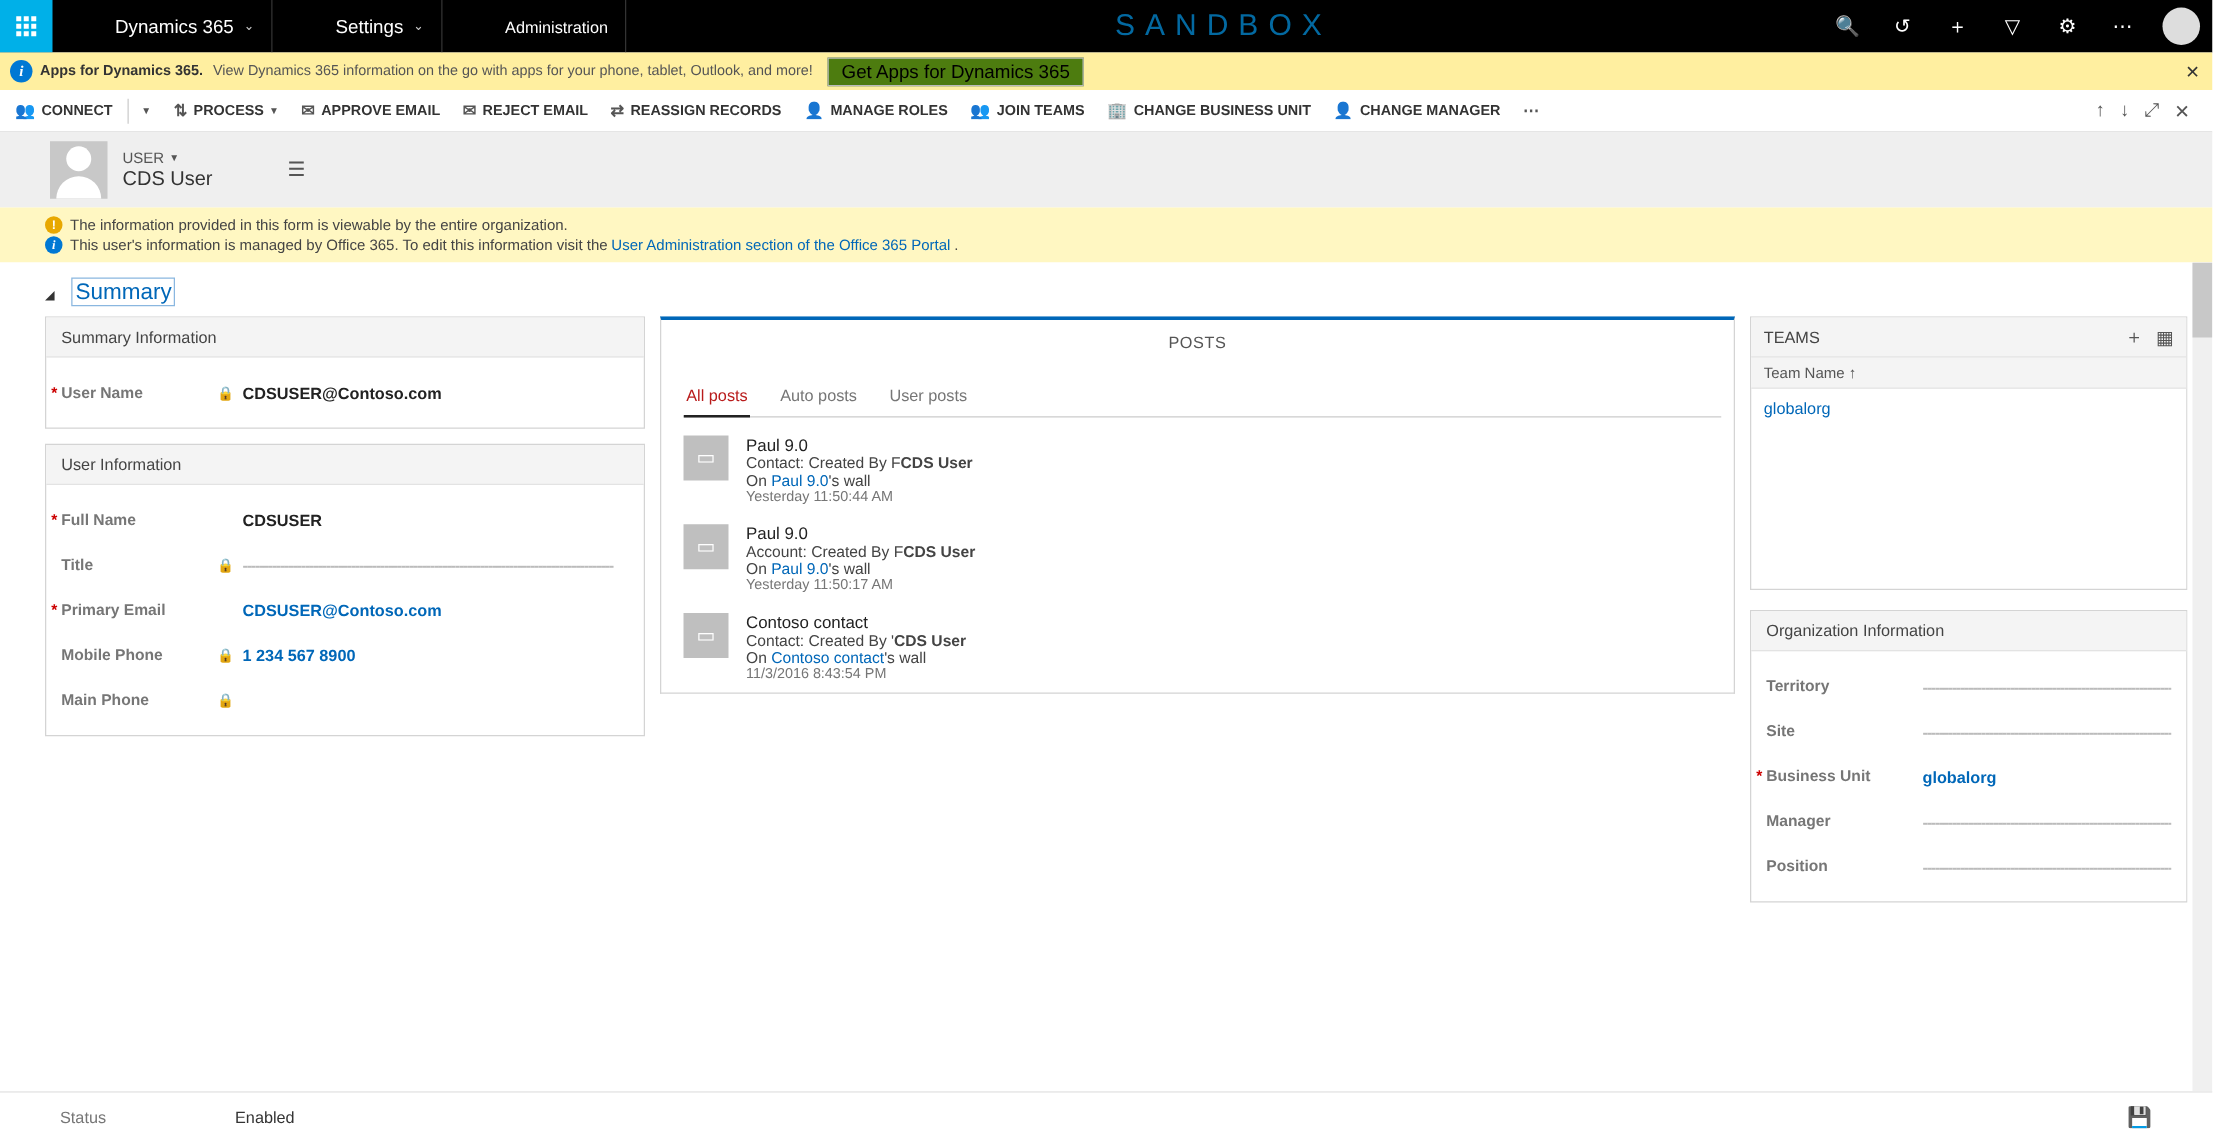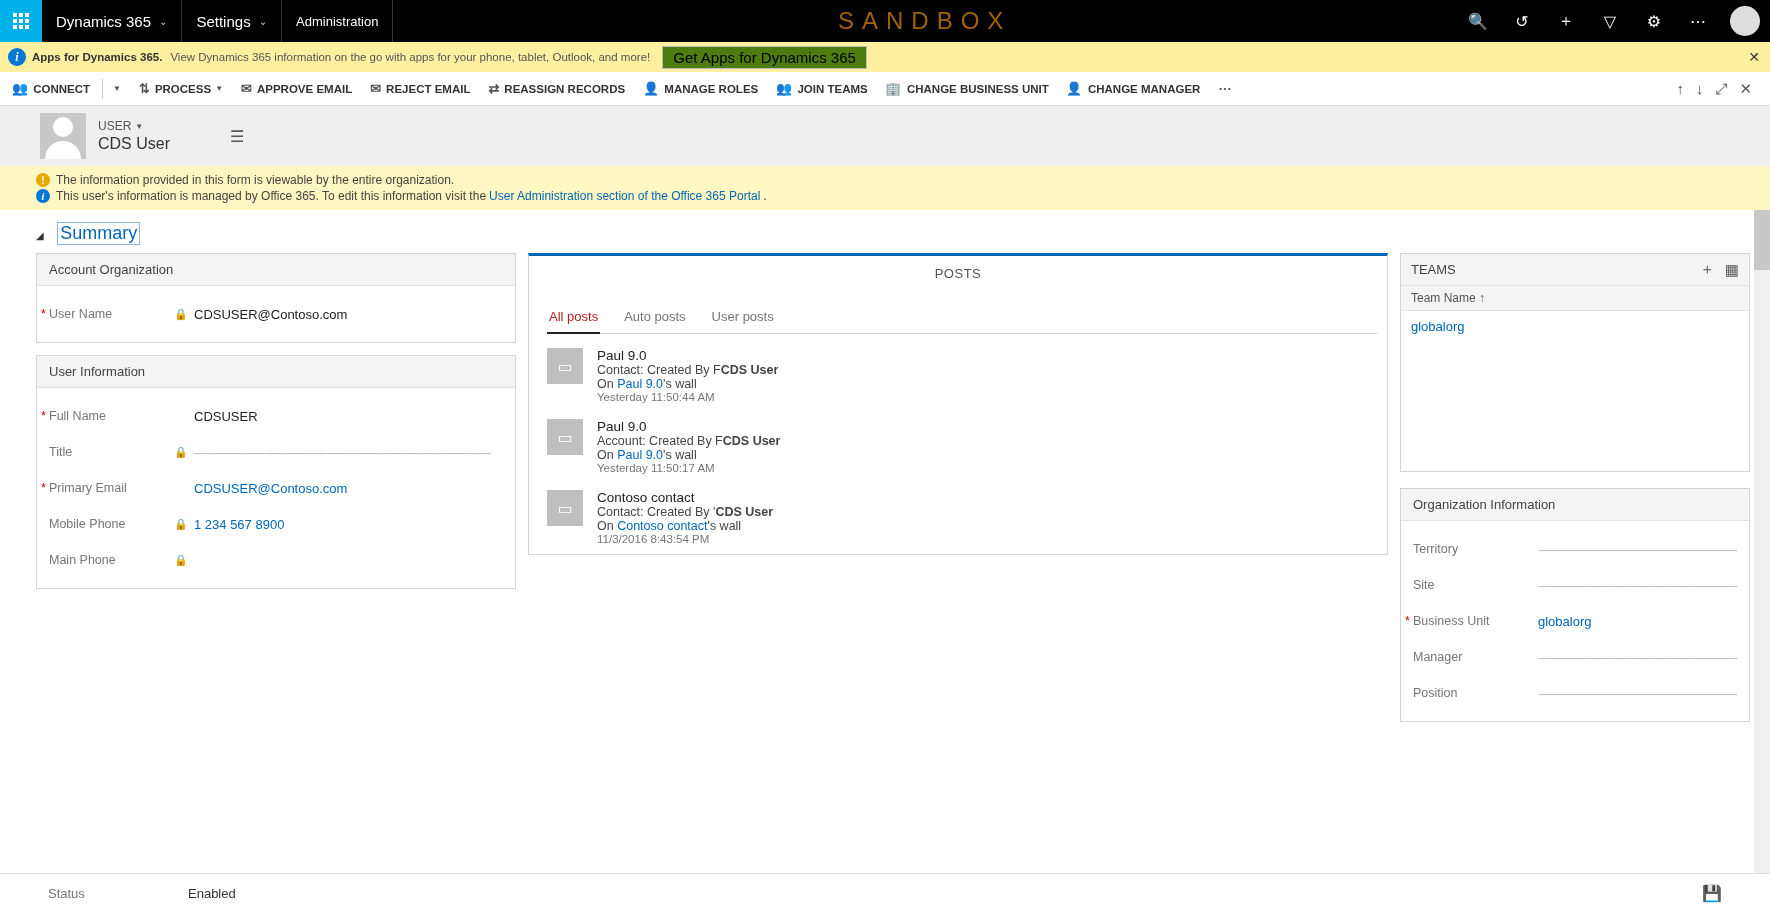--- a/index.html
+++ b/index.html
@@ -1,26 +1,26 @@
 <!DOCTYPE html>
 <html><head>
 <meta charset="utf-8">
 <style>
 * { margin: 0; padding: 0; box-sizing: border-box; font-family: "Segoe UI", Arial, sans-serif; }
 body { background: #fff; font-size: 13px; color: #333; overflow: hidden; }
 
 
-.topnav { background: #000; color: #fff; height: 42px; display: flex; align-items: center; }
+.topnav { background: #000; color: #fff; height: 42px; display: flex; align-items: center; gap: 36px; }
 .waffle { width: 42px; height: 42px; background: #00b0e8; display: flex; align-items: center; justify-content: center; cursor: pointer; }
 .waffle-grid { display: grid; grid-template-columns: repeat(3, 4px); grid-template-rows: repeat(3, 4px); gap: 2px; }
 .waffle-grid span { background: #fff; width: 4px; height: 4px; }
 .nav-item { padding: 0 14px; height: 42px; display: flex; align-items: center; cursor: pointer; font-size: 15px; border-right: 1px solid #333; }
 .nav-item.small { font-size: 13px; }
 .nav-item .chev { margin-left: 8px; font-size: 10px; opacity: .8; }
-.sandbox { flex: 1; text-align: center; font-size: 24px; letter-spacing: 8px; color: #a16207; font-weight: 300; }
+.sandbox { flex: 1; text-align: center; font-size: 24px; letter-spacing: 8px; color: #0369a1; font-weight: 300; }
 .nav-right { display: flex; align-items: center; }
 .nav-icon { width: 44px; height: 42px; display: flex; align-items: center; justify-content: center; cursor: pointer; font-size: 16px; }
 .avatar-circle { width: 30px; height: 30px; border-radius: 50%; background: #ddd; margin: 0 10px; }
 
 
 .appsbar { background: #ffefa0; height: 30px; display: flex; align-items: center; padding: 0 8px; font-size: 11.5px; position: relative; }
 .info-i { width: 18px; height: 18px; border-radius: 50%; background: #0078d4; color: #fff; display: flex; align-items: center; justify-content: center; font-size: 12px; margin-right: 6px; font-weight: bold; font-style: italic; font-family: Georgia, serif; }
 .apps-link-btn { background: #4d7c0f; border: 1px solid #bbb; padding: 2px 10px; margin-left: 12px; cursor: pointer; font-size: 15px; }
 .appsbar .closex { position: absolute; right: 10px; cursor: pointer; font-size: 14px; }
 
@@ -58,21 +58,21 @@
 .sectitle-caret { font-size: 10px; color: #333; margin-right: 2px;}
 .col { display: flex; flex-direction: column; }
 .col-left { width: 480px; margin-right: 12px; }
 .col-mid { flex: 1; margin-right: 12px; min-width: 560px; }
 .col-right { width: 350px; }
 
 .panel { border: 1px solid #d4d4d4; margin-bottom: 12px; }
 .panel-h { background: #f4f4f4; padding: 8px 12px; font-size: 13px; color: #444; border-bottom: 1px solid #e3e3e3; }
 .panel-b { padding: 10px 12px; }
 
-.fld { display: flex; align-items: center; min-height: 36px; font-size: 13px; }
+.fld { display: flex; align-items: center; min-height: 36px; font-size: 13px; font-weight: bold; }
 .fld-label { width: 125px; color: #767676; position: relative; font-size: 12.5px;}
 .fld-label.req::before { content: "*"; color: #c00; position: absolute; left: -8px; }
 .fld-lock { width: 20px; color: #888; font-size: 12px; }
 .fld-val { flex: 1; color: #222; }
 .fld-val.link { color: #0067b8; }
 .fld-dash { flex: 1; color: #bbb; letter-spacing: -1px; overflow: hidden; white-space: nowrap; }
 
 
 .posts-panel { border: 1px solid #d4d4d4; border-top: 3px solid #0067b8; }
 .posts-title { text-align: center; padding: 10px 0; font-size: 13px; color: #555; letter-spacing: .5px; }
@@ -249,21 +249,21 @@
   <div style="width:100%;">
     <div>
       <span class="sectitle-caret">◢</span>
       <span class="sectitle">Summary</span>
     </div>
 
     <div class="columns-wrap">
 
     <div class="col col-left">
       <div class="panel">
-        <div class="panel-h">Account Organization</div>
+        <div class="panel-h">Summary Information</div>
         <div class="panel-b">
           <div class="fld">
             <div class="fld-label req">User Name</div>
             <div class="fld-lock"><span class="lock-icon">🔒</span></div>
             <div class="fld-val">CDSUSER@Contoso.com</div>
           </div>
         </div>
       </div>
 
       <div class="panel">

